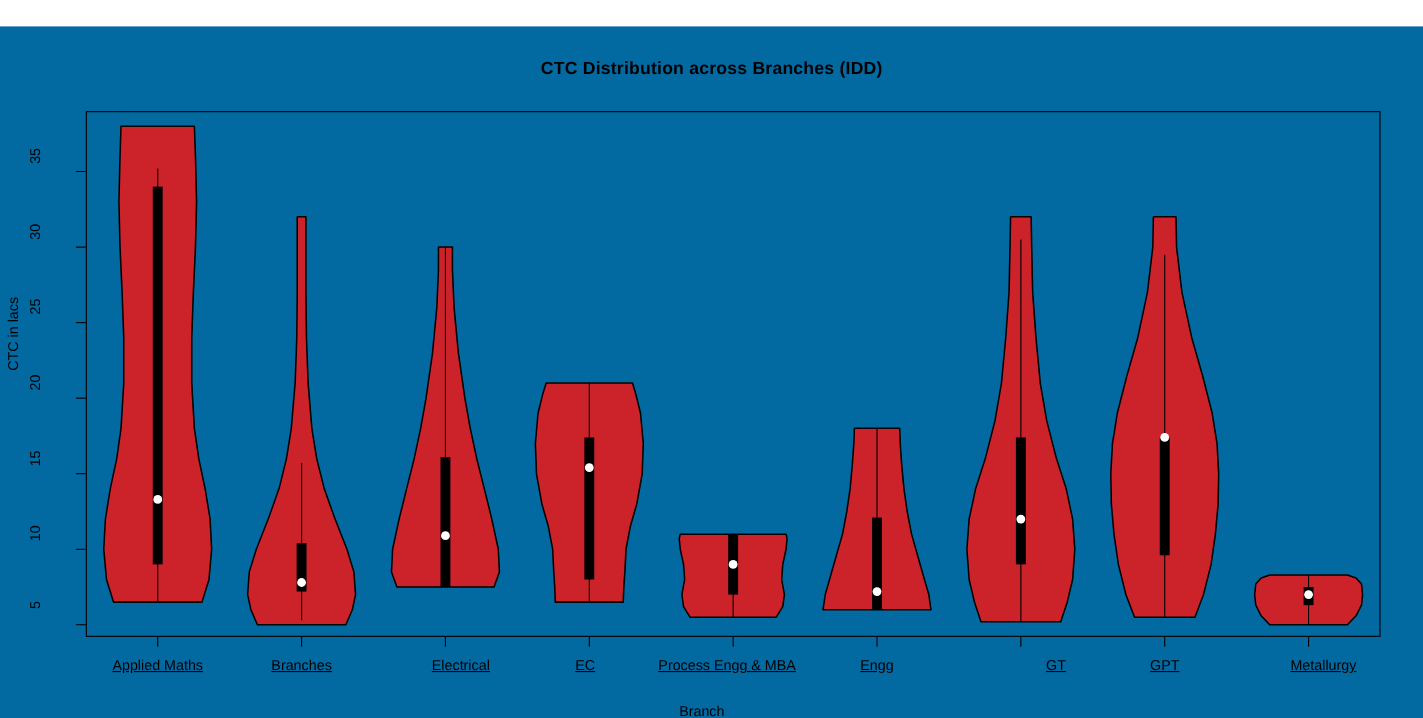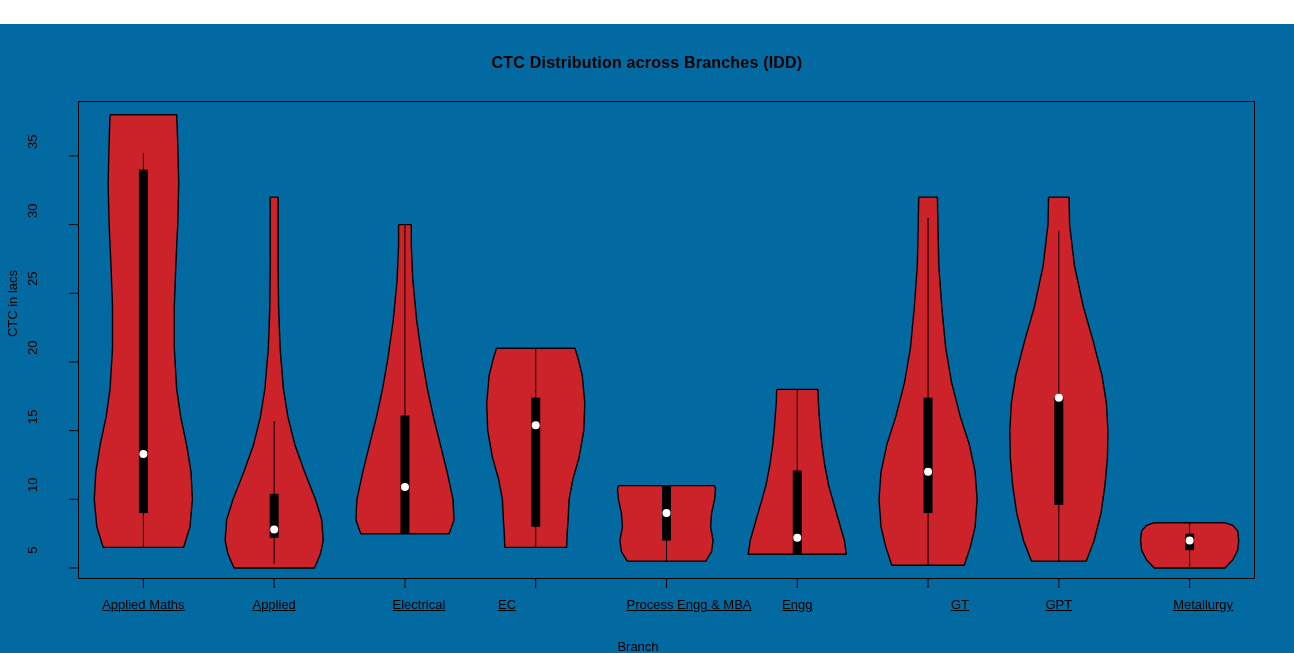--- a/index.html
+++ b/index.html
@@ -112,23 +112,23 @@
       <div class="y-tick-label" style="left: 12px; top: 535.011px; transform: rotate(-90deg);">5</div>
       <div class="y-tick-label" style="left: 12px; top: 466.333px; transform: rotate(-90deg);">10</div>
       <div class="y-tick-label" style="left: 12px; top: 397.655px; transform: rotate(-90deg);">15</div>
       <div class="y-tick-label" style="left: 12px; top: 328.977px; transform: rotate(-90deg);">20</div>
       <div class="y-tick-label" style="left: 12px; top: 260.299px; transform: rotate(-90deg);">25</div>
       <div class="y-tick-label" style="left: 12px; top: 191.621px; transform: rotate(-90deg);">30</div>
       <div class="y-tick-label" style="left: 12px; top: 122.943px; transform: rotate(-90deg);">35</div>
     </div>
   <div id="x-tick-labels">
       <div class="x-tick-label" style="left: 143.389px; top: 573px;">Applied Maths</div>
-      <div class="x-tick-label" style="left: 274.167px; top: 573px;">Applied</div>
+      <div class="x-tick-label" style="left: 274.167px; top: 573px;">Branches</div>
       <div class="x-tick-label" style="left: 404.944px; top: 573px; padding-left: 28px;">Electrical</div>
-      <div class="x-tick-label" style="left: 507px; top: 573px;">EC</div>
-      <div class="x-tick-label" style="left: 689px; top: 573px;">Process Engg &amp; MBA</div>
+      <div class="x-tick-label" style="left: 532px; top: 573px;">EC</div>
+      <div class="x-tick-label" style="left: 661px; top: 573px;">Process Engg &amp; MBA</div>
       <div class="x-tick-label" style="left: 797.278px; top: 573px;">Engg</div>
       <div class="x-tick-label" style="left: 960px; top: 573px;">GT</div>
       <div class="x-tick-label" style="left: 1058.83px; top: 573px; text-align: right;">GPT</div>
       <div class="x-tick-label" style="left: 1189.61px; top: 573px; padding-left: 27px;">Metallurgy</div>
     </div>
 
 </div>
 
 </body></html>

